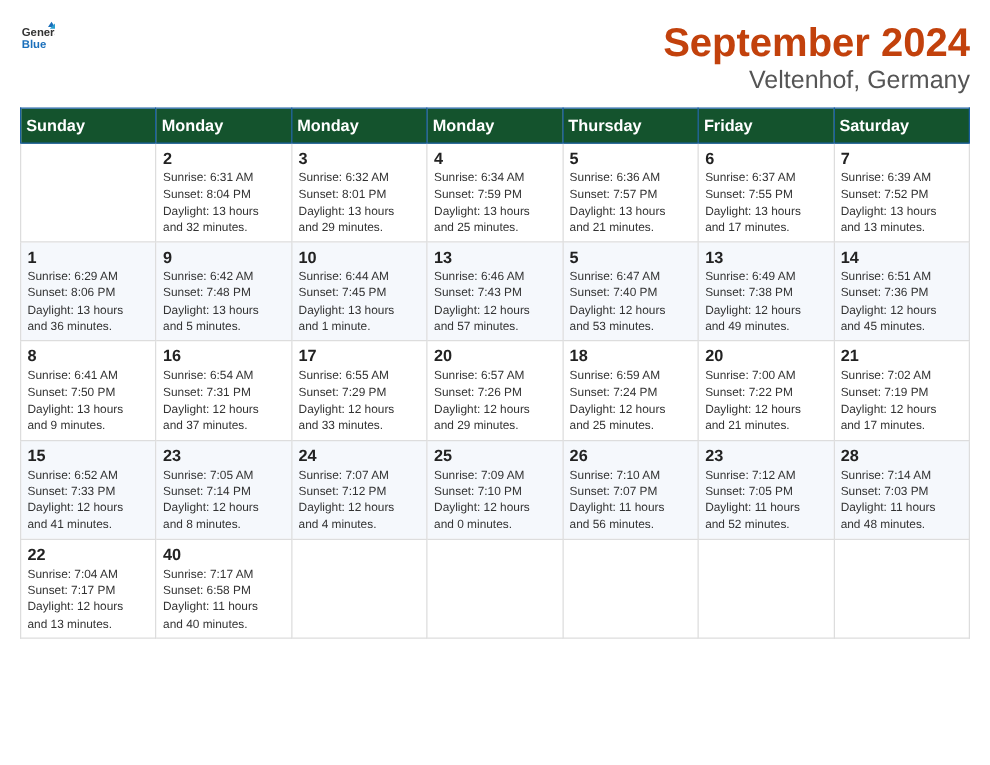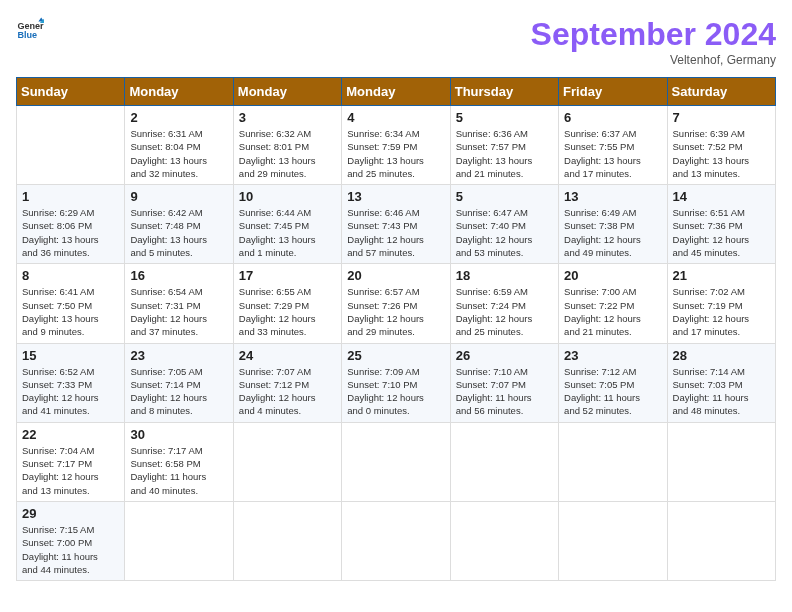--- a/index.html
+++ b/index.html
@@ -24,33 +24,33 @@
     .logo-icon {
       width: 28px;
       height: 28px;
     }
     .title-area {
       text-align: right;
     }
     .month-title {
       font-size: 32px;
       font-weight: bold;
-      color: #8b5cf6;
+      color: #c2410c;
     }
     .location-title {
-      font-size: 12px;
+      font-size: 20px;
       color: #555;
     }
     .calendar-table {
       width: 100%;
       border-collapse: collapse;
       border: 1px solid #ccc;
     }
     .calendar-table th {
-      background-color: #a16207;
+      background-color: #14532d;
       color: #fff;
       font-size: 13px;
       font-weight: bold;
       padding: 6px 4px;
       text-align: left;
       border: 1px solid #1a5fa0;
     }
     .calendar-table td {
       vertical-align: top;
       padding: 4px 5px;
@@ -227,35 +227,23 @@
           <span class="day-number">28</span>
           <div class="cell-text">Sunrise: 7:14 AM<br>Sunset: 7:03 PM<br>Daylight: 11 hours<br>and 48 minutes.</div>
         </td>
       </tr>
       <tr>
         <td>
           <span class="day-number">22</span>
           <div class="cell-text">Sunrise: 7:04 AM<br>Sunset: 7:17 PM<br>Daylight: 12 hours<br>and 13 minutes.</div>
         </td>
         <td>
-          <span class="day-number">30</span>
+          <span class="day-number">40</span>
           <div class="cell-text">Sunrise: 7:17 AM<br>Sunset: 6:58 PM<br>Daylight: 11 hours<br>and 40 minutes.</div>
         </td>
-        <td class="empty-cell"></td>
-        <td class="empty-cell"></td>
-        <td class="empty-cell"></td>
-        <td class="empty-cell"></td>
-        <td class="empty-cell"></td>
-      </tr>
-      <tr>
-        <td>
-          <span class="day-number">29</span>
-          <div class="cell-text">Sunrise: 7:15 AM<br>Sunset: 7:00 PM<br>Daylight: 11 hours<br>and 44 minutes.</div>
-        </td>
-        <td class="empty-cell"></td>
         <td class="empty-cell"></td>
         <td class="empty-cell"></td>
         <td class="empty-cell"></td>
         <td class="empty-cell"></td>
         <td class="empty-cell"></td>
       </tr>
     </tbody>
 </table>
 
 </body></html>

